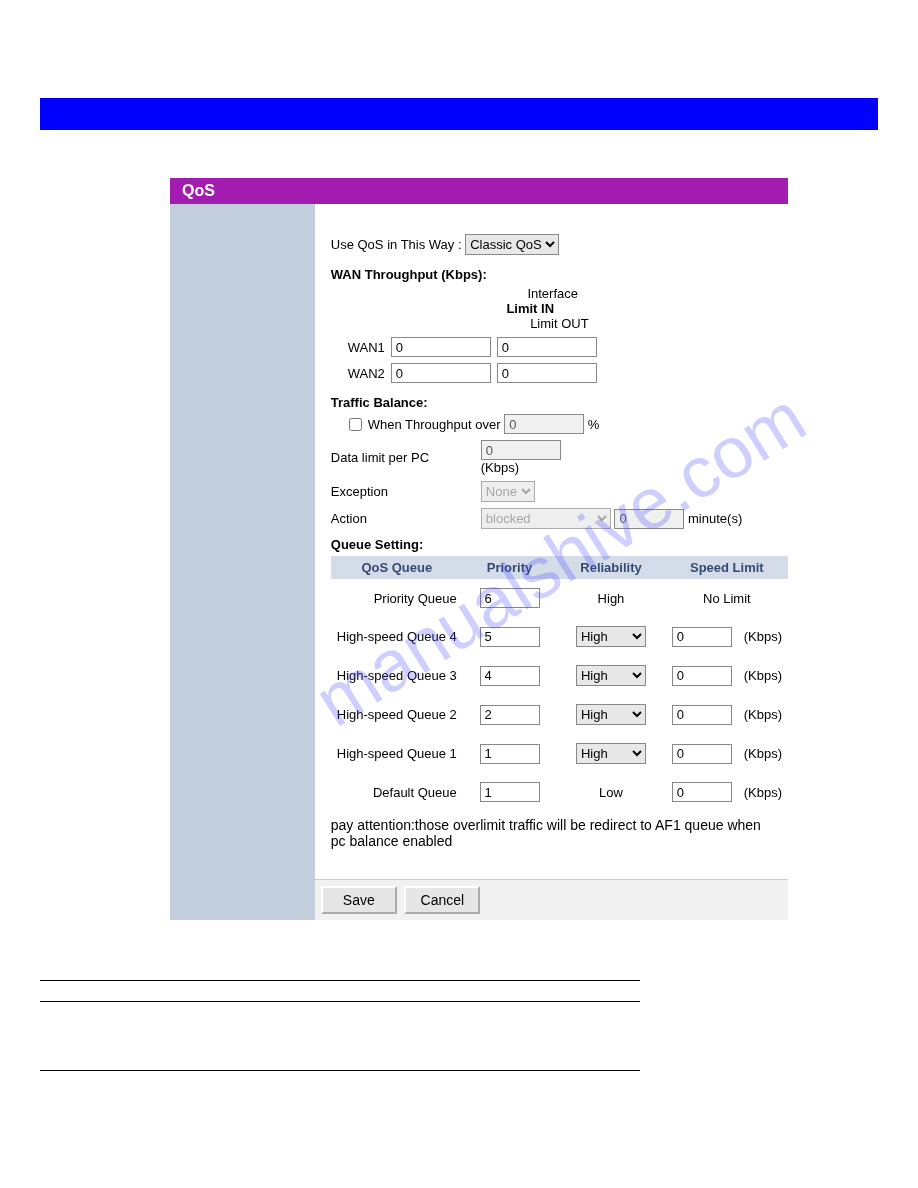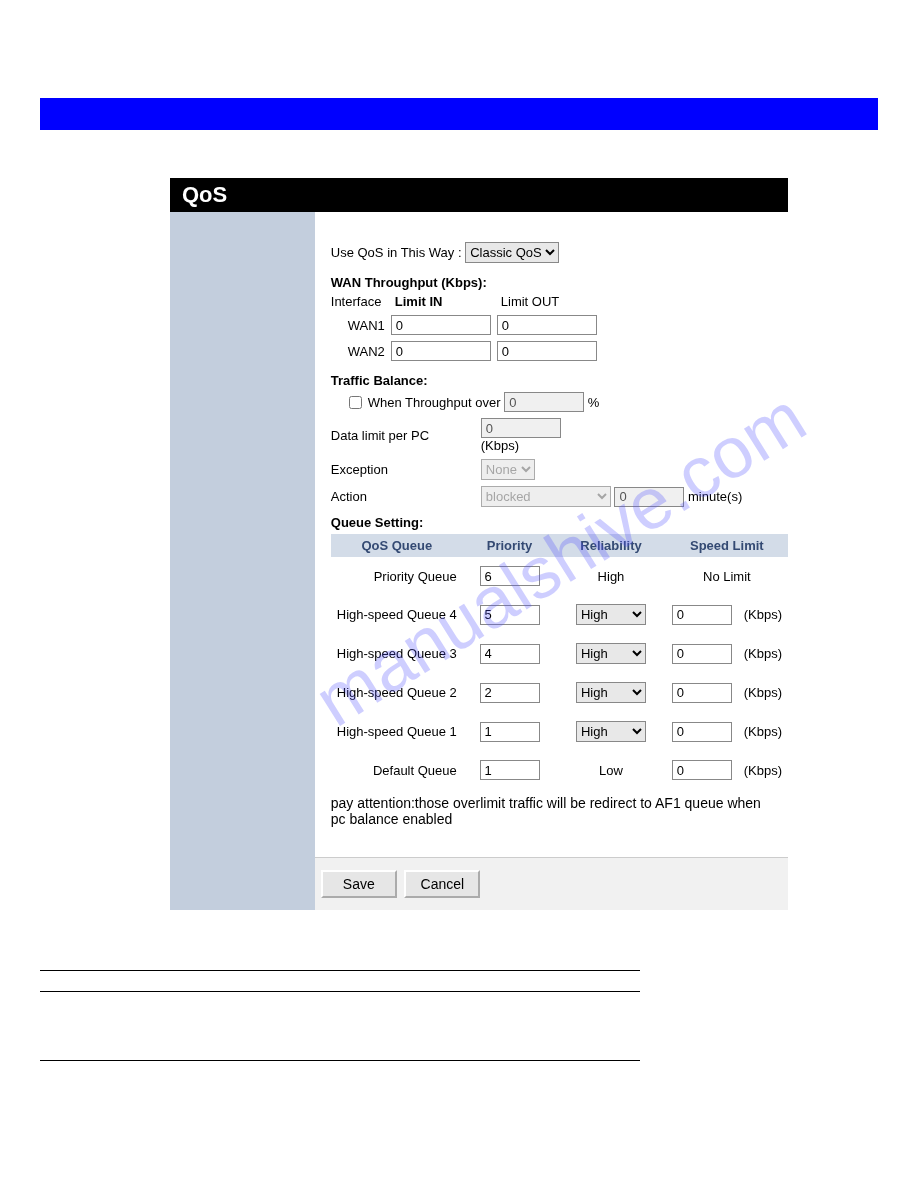--- a/index.html
+++ b/index.html
@@ -13,23 +13,23 @@
   .blue-bar {
     background: #0000ff;
     height: 32px;
     margin: 98px 40px 0 40px;
   }
   .qos-panel {
     margin: 48px 130px 0 170px;
     border: 0;
   }
   .panel-title {
-    background: #000000;
+    background: #a21caf;
     color: #fff;
-    font-size: 22px;
+    font-size: 16px;
     font-weight: bold;
     padding: 4px 12px;
     font-family: Arial, sans-serif;
   }
   .panel-body {
     display: flex;
     background: #fff;
   }
   .sidebar {
     width: 151px;
@@ -93,21 +93,21 @@
   .queue-table .txt { width: 60px; }
   .queue-table .sl-txt { width: 60px; }
   .queue-table .sel { width: 70px; }
 
   .note {
     margin: 6px 16px 30px 16px;
     font-size: 14px;
   }
   .button-bar {
     background: #f1f1f1;
-    padding: 12px 6px;
+    padding: 6px 6px;
     border-top: 1px solid #ccc;
   }
   .btn {
     font-family: Arial, sans-serif;
     font-size: 14px;
     width: 76px;
     height: 28px;
     background: #e6e6e6;
     border: 2px outset #fff;
     margin-right: 4px;
@@ -159,21 +159,21 @@
       <div class="content">
 
         <div class="row">
           <span>Use QoS in This Way :</span>&nbsp;
           <select class="sel">
             <option>Classic QoS</option>
           </select>
         </div>
 
         <div class="section-label">WAN Throughput (Kbps):</div>
-        <div class="row wan-table" style="gap:0;">
+        <div class="row wan-table" style="gap:0;flex-direction:column;">
           <span class="lbl" style="width:64px;">Interface</span>
           <span style="width:106px;font-weight:bold;">Limit IN</span>
           <span>Limit OUT</span>
         </div>
         <div class="row wan-table">
           <span class="lbl" style="width:54px;text-align:right;padding-right:6px;">WAN1</span>
           <input class="txt" value="0" style="">
           <input class="txt" value="0" style="">
         </div>
         <div class="row wan-table">

